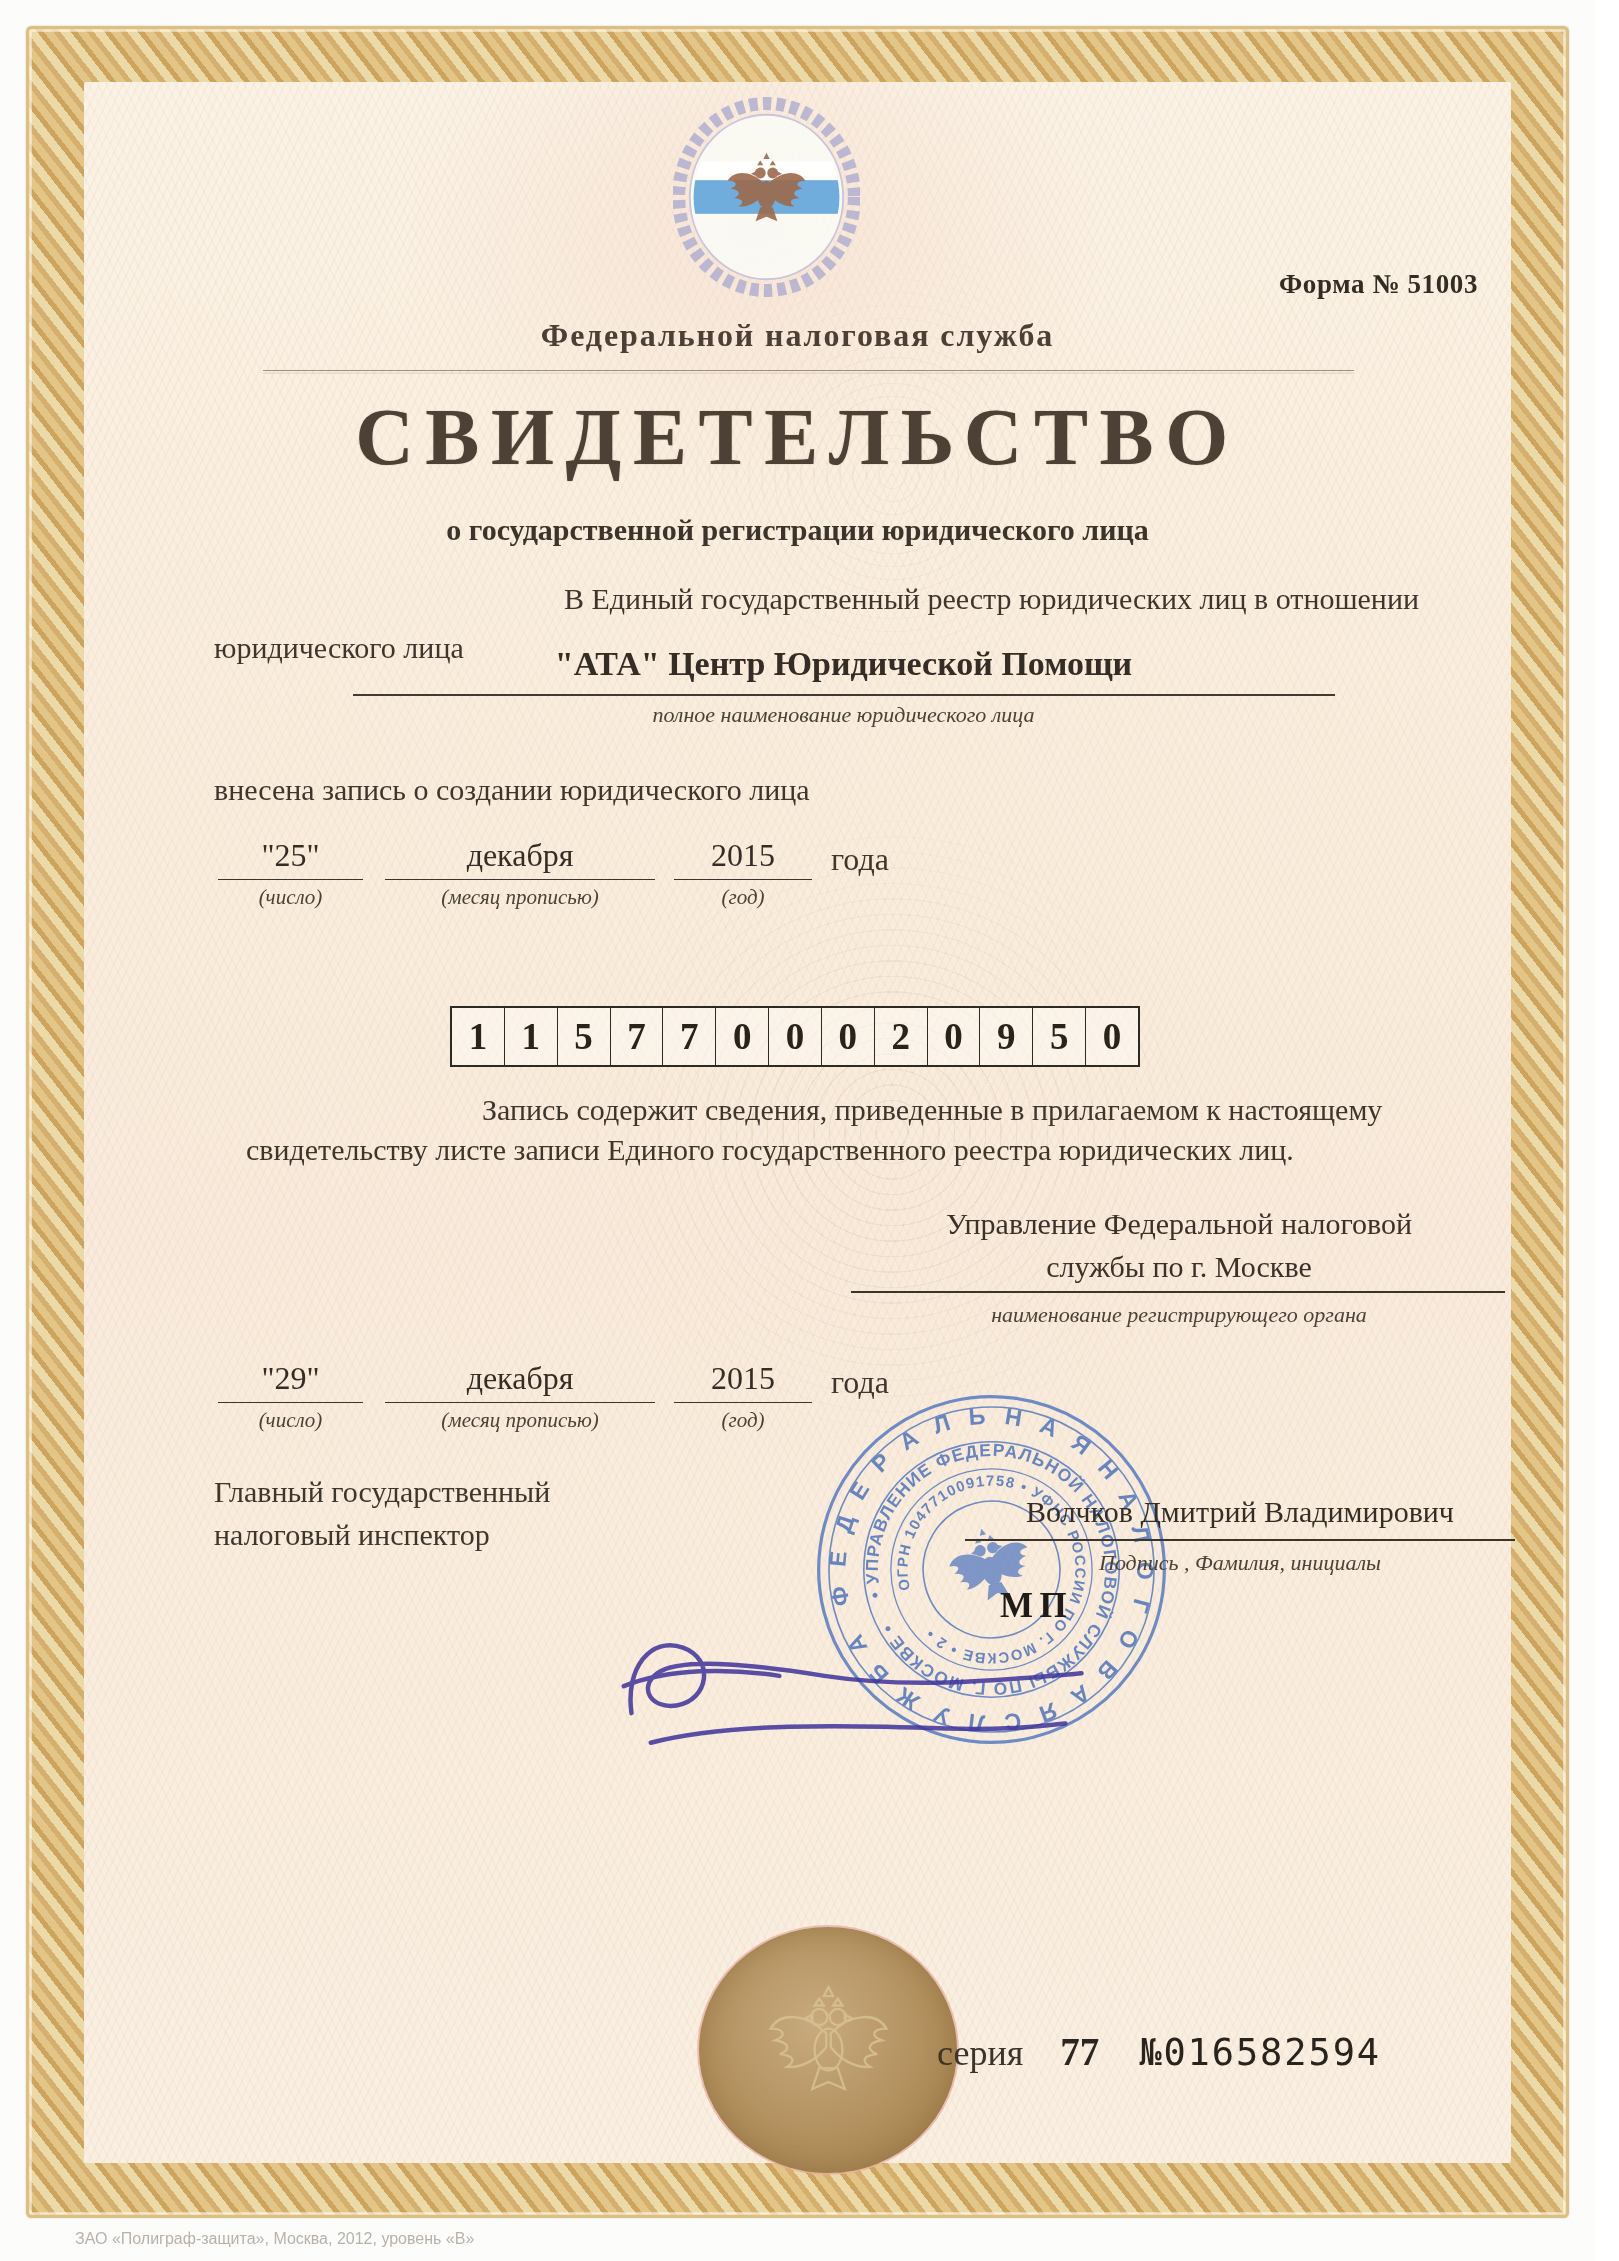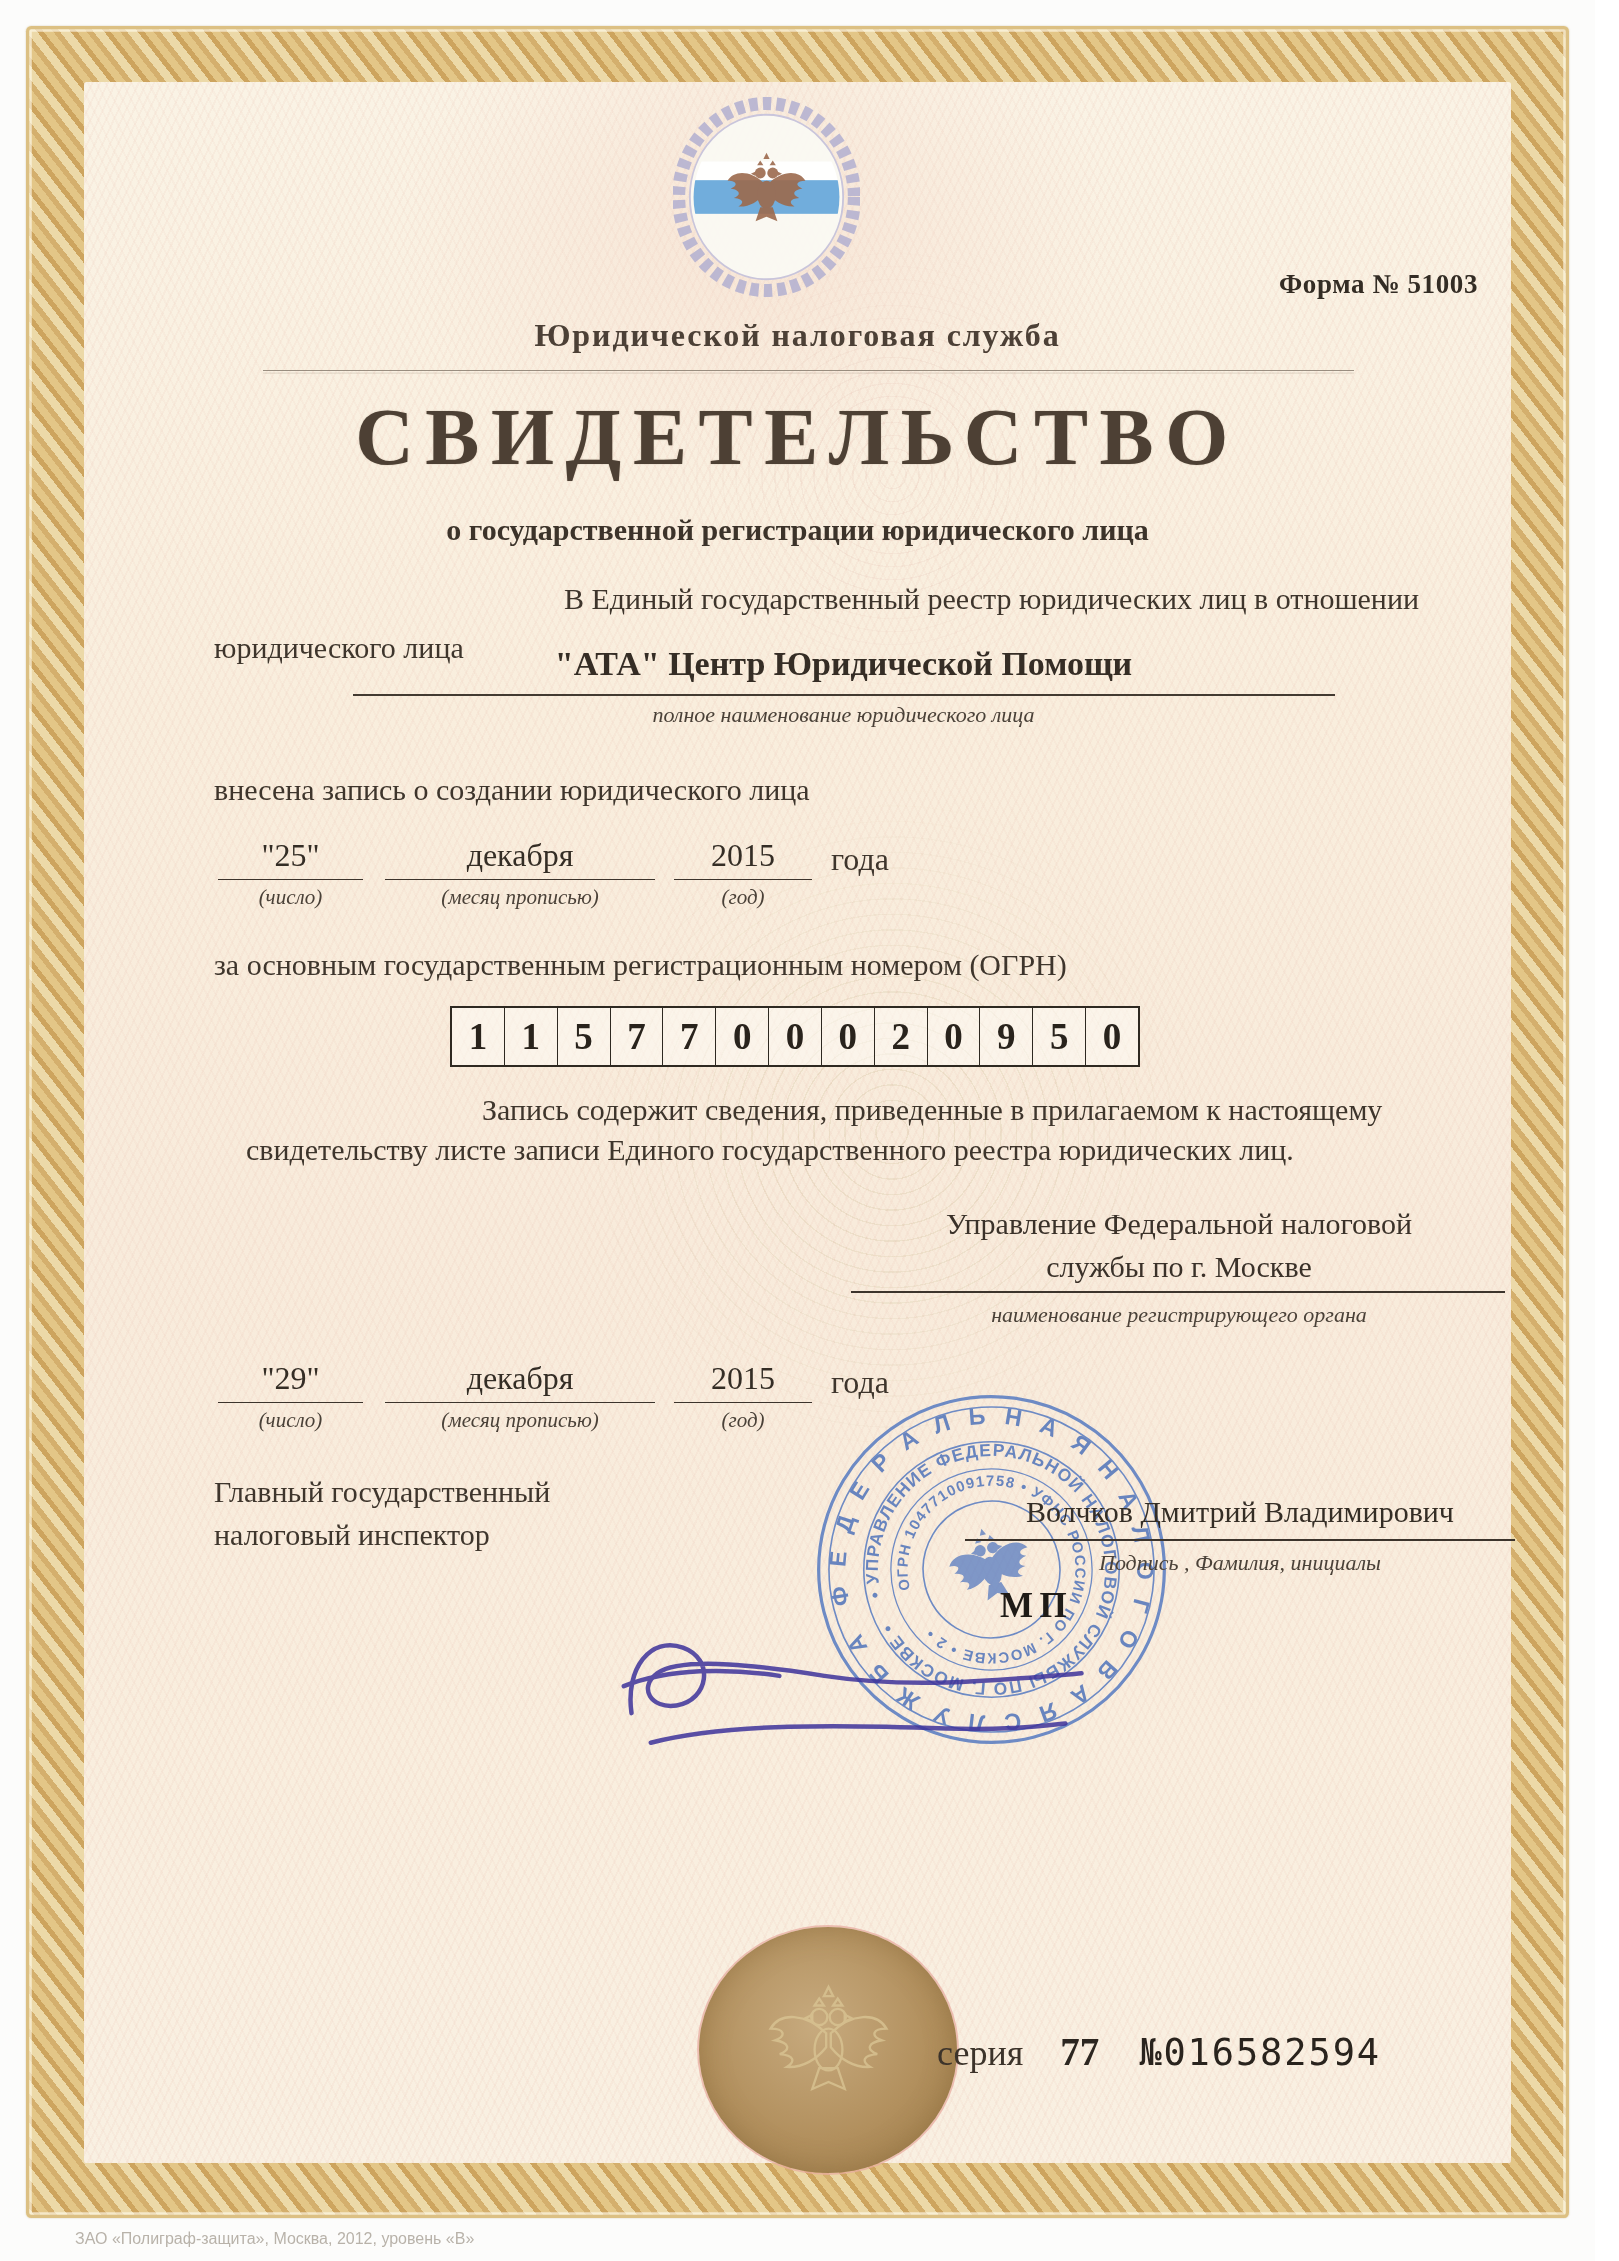--- a/index.html
+++ b/index.html
@@ -162,21 +162,21 @@
     <ellipse cx="50" cy="53" rx="41" ry="44" fill="#fbfaf4" stroke="#c7c4dc" stroke-width="1" opacity=".95"></ellipse>
     <g clip-path="url(#embClip)">
       <rect x="5" y="34" width="90" height="10" fill="#ffffff" opacity=".9"></rect>
       <rect x="5" y="44" width="90" height="18" fill="#58a0d8" opacity=".85"></rect>
     </g>
     <use href="#eagle" x="25" y="26" width="50" height="50" fill="#9c6a4d" opacity=".9"></use>
   </svg>
 
   <div class="abs form-number">Форма  № 51003</div>
 
-  <div class="abs agency">Юридической налоговая служба</div>
+  <div class="abs agency">Федеральной налоговая служба</div>
   <div class="abs agency-rule"></div>
 
   <div class="abs cert-title">СВИДЕТЕЛЬСТВО</div>
   <div class="abs cert-subtitle">о государственной регистрации юридического лица</div>
 
   <div class="abs body-line intro1">В Единый государственный реестр юридических лиц в отношении</div>
   <div class="abs body-line intro2">юридического лица</div>
 
   <div class="abs company-name">"АТА" Центр Юридической Помощи</div>
   <div class="abs company-underline"></div>
@@ -191,21 +191,20 @@
   <div class="abs datefield df-month1">
     <span class="v">декабря</span>
     <span class="c">(месяц прописью)</span>
   </div>
   <div class="abs datefield df-year1">
     <span class="v">2015</span>
     <span class="c">(год)</span>
   </div>
   <div class="abs goda1 ser">года</div>
 
-  <div class="abs body-line ogrn-label">за основным государственным регистрационным номером (ОГРН)</div>
   <div class="abs ogrn-grid">
     <div class="ogrn-cell">1</div>
     <div class="ogrn-cell">1</div>
     <div class="ogrn-cell">5</div>
     <div class="ogrn-cell">7</div>
     <div class="ogrn-cell">7</div>
     <div class="ogrn-cell">0</div>
     <div class="ogrn-cell">0</div>
     <div class="ogrn-cell">0</div>
     <div class="ogrn-cell">2</div>

